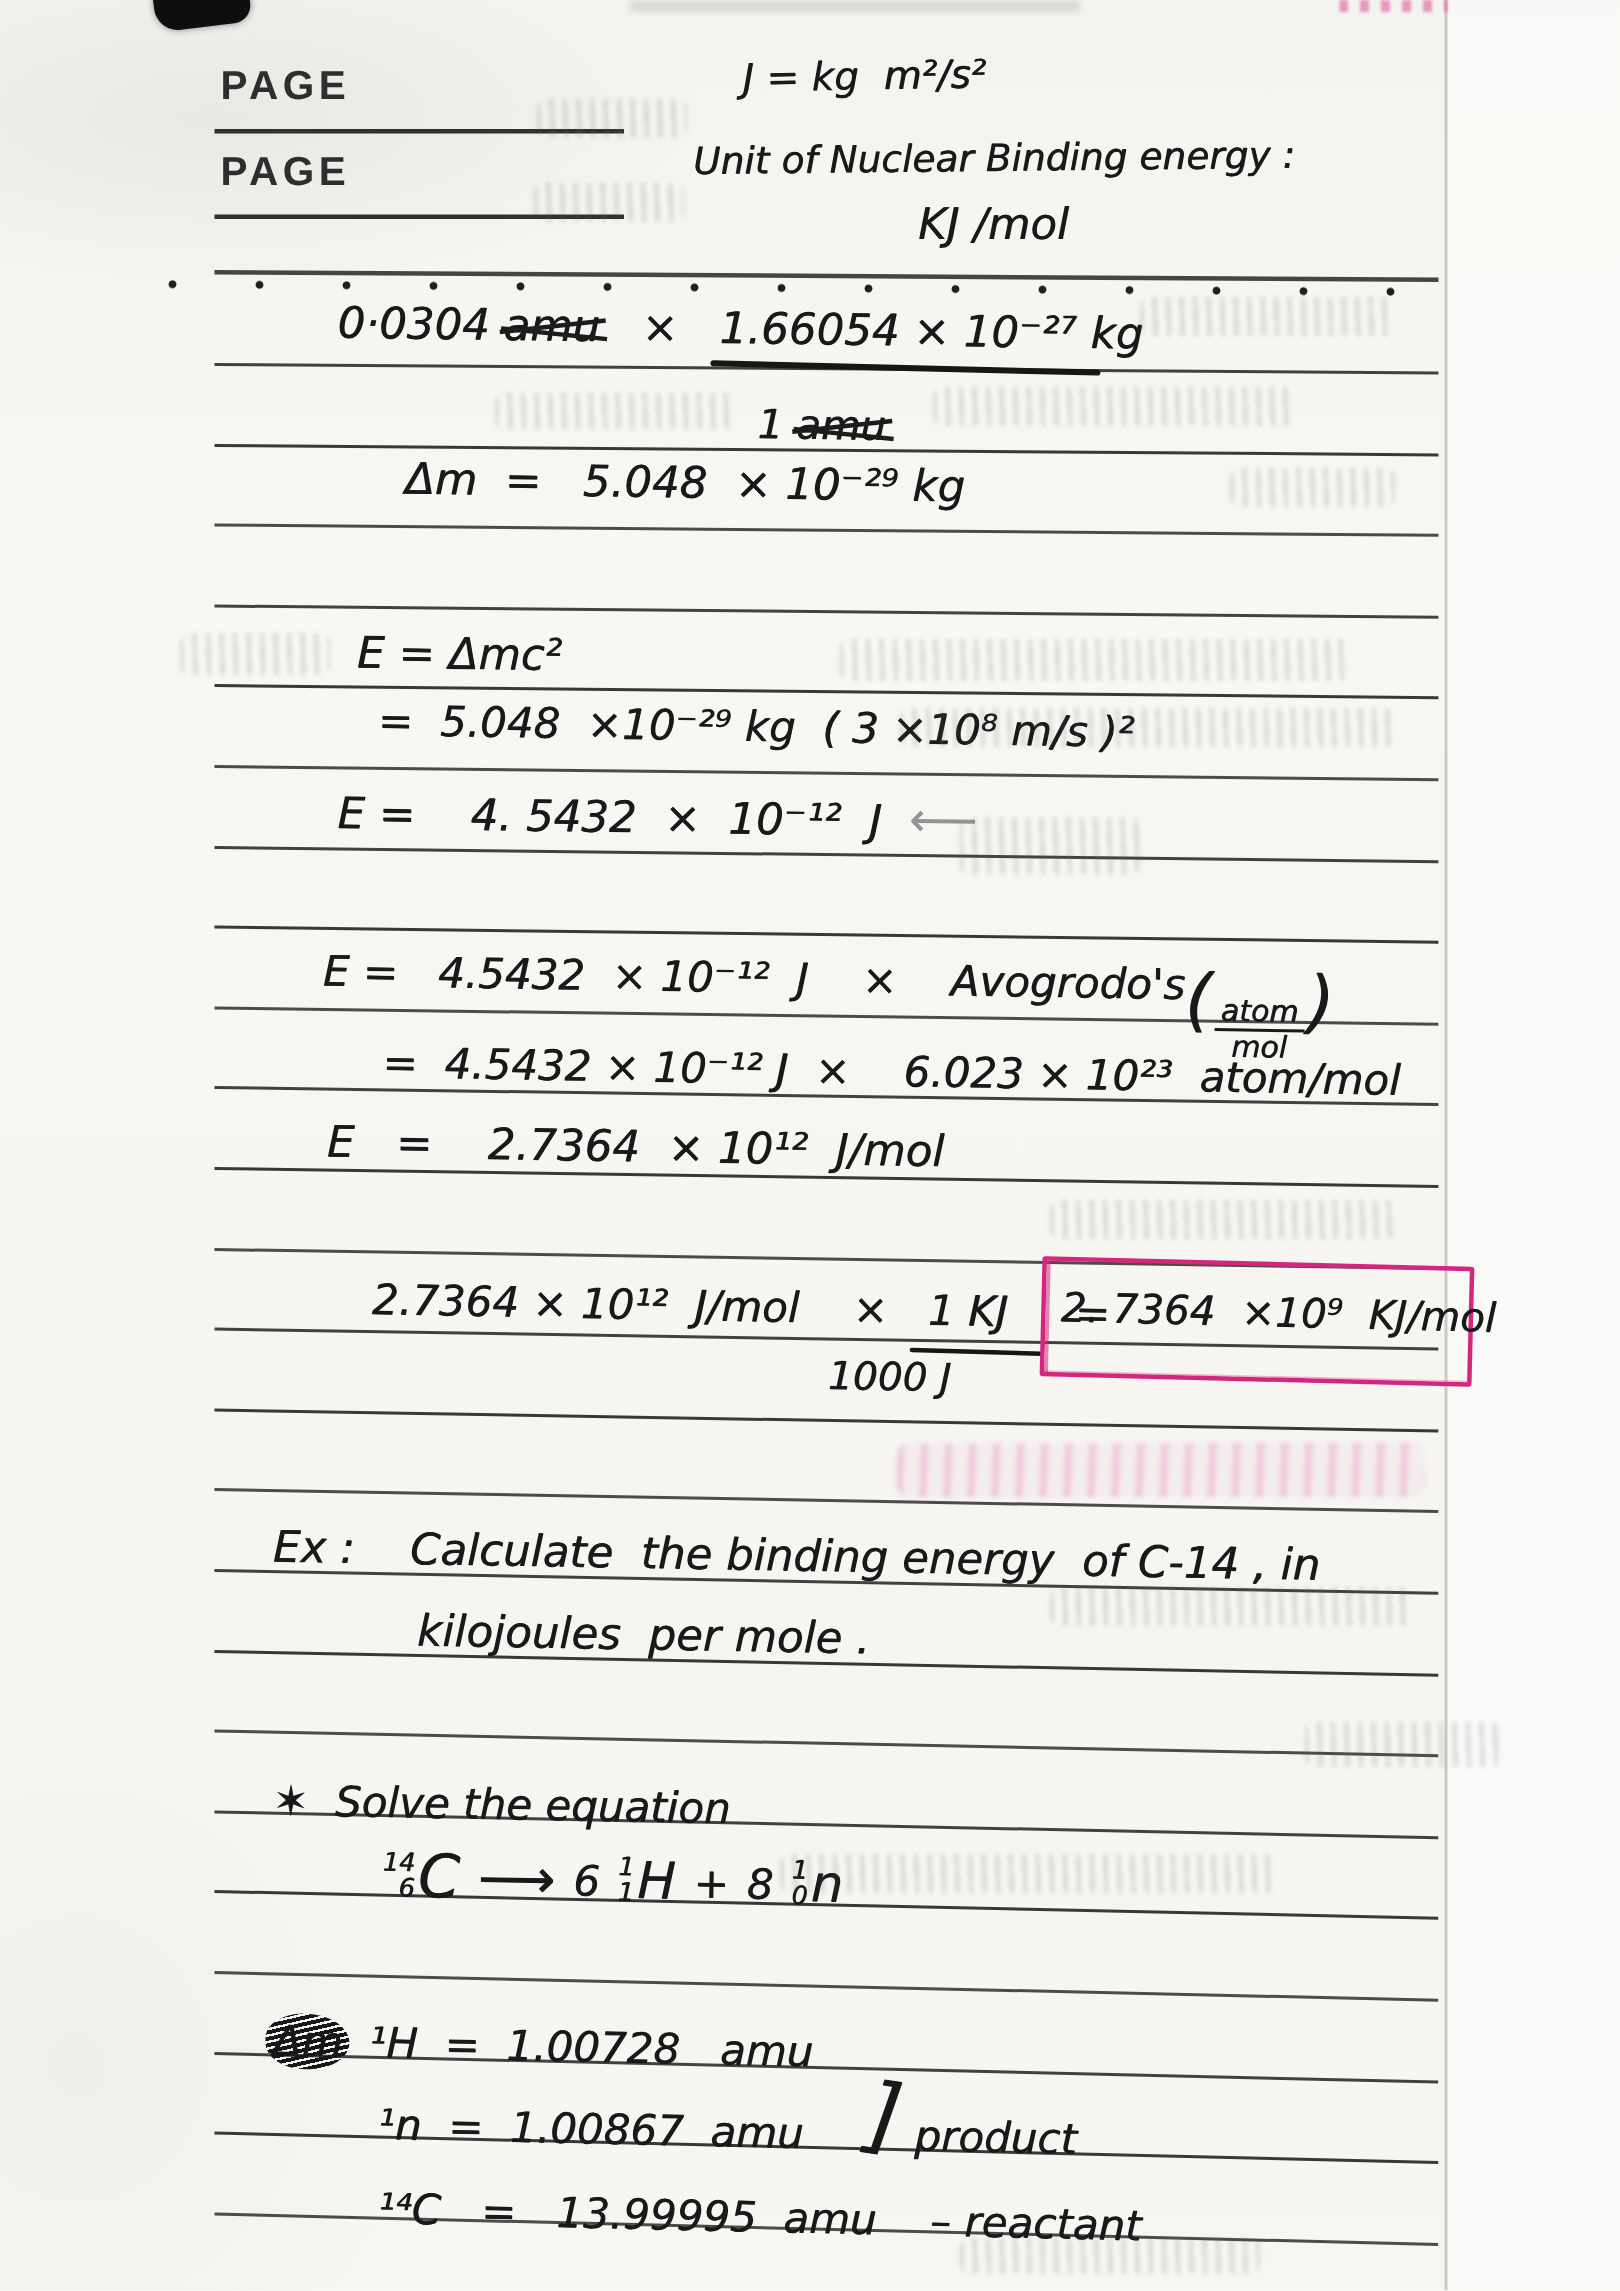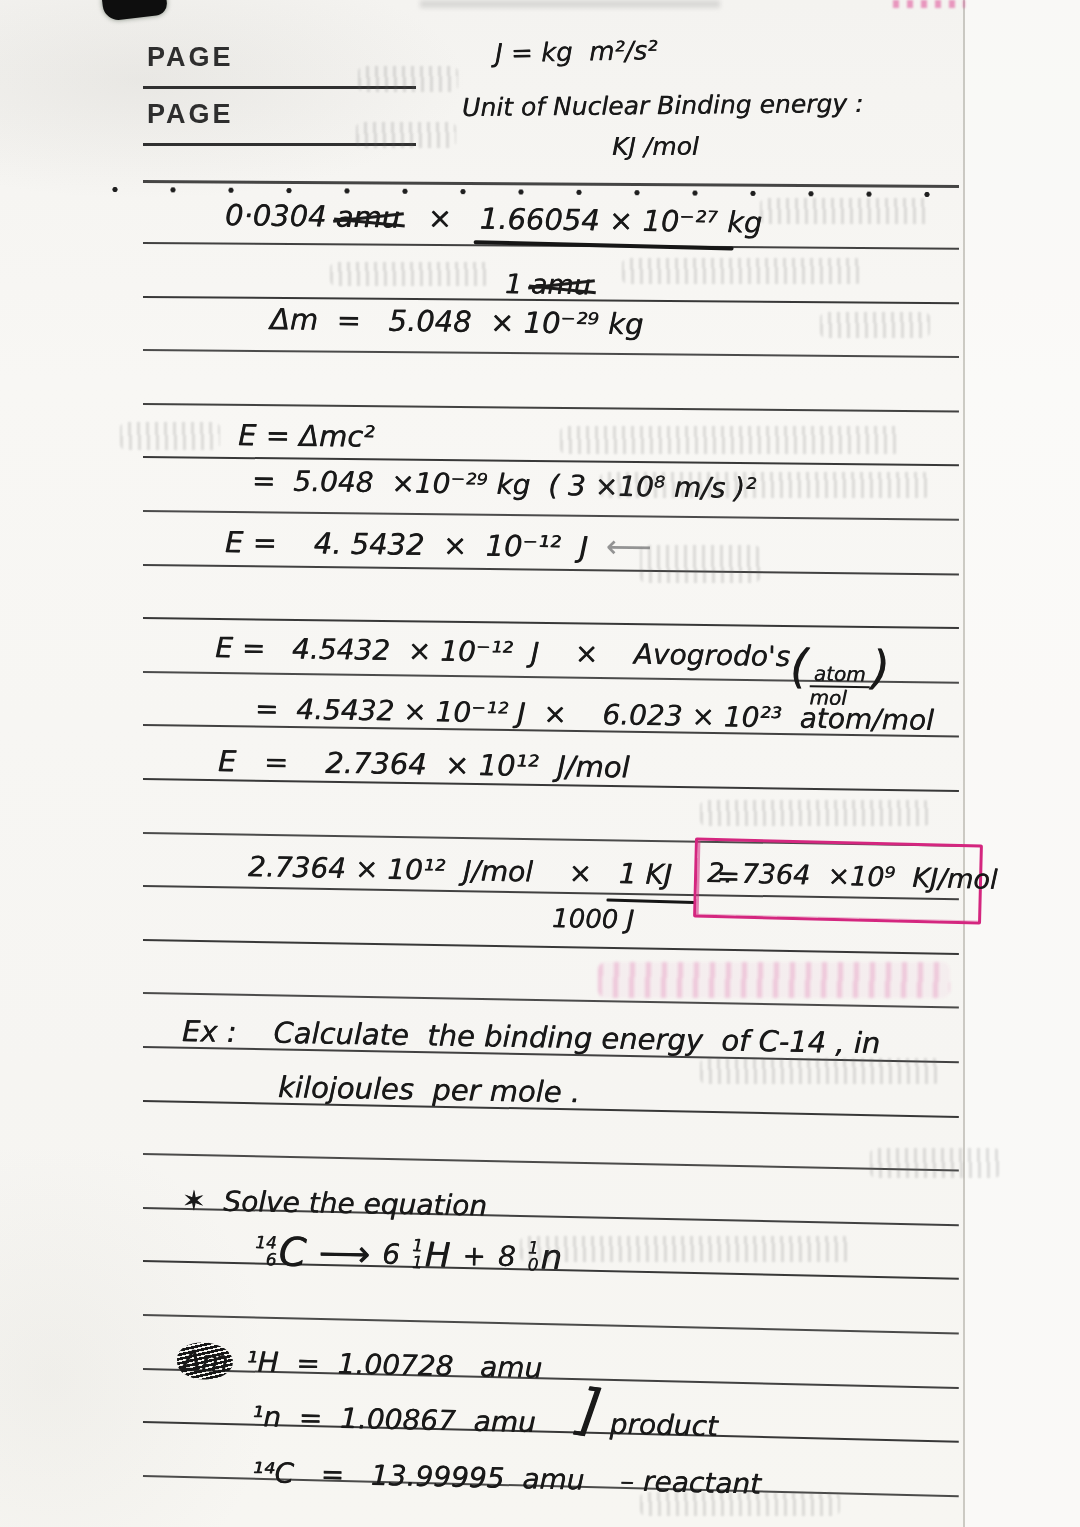--- a/index.html
+++ b/index.html
@@ -52,21 +52,21 @@
     border-radius:46% 54% 50% 48%;}
 
   .hand-underline{position:relative;display:inline-block;}
   .hand-underline::after{content:"";position:absolute;left:-6px;right:-16px;bottom:-9px;height:3.5px;
     background:#161616;border-radius:2px;transform:rotate(.6deg);}
   .hand-underline.wide::after{left:-12px;right:-24px;bottom:-12px;height:3px;}
 
   .gray-arrow{color:#949494;text-shadow:none;font-style:normal;}
 
   
-  .frac{display:inline-flex;flex-direction:column;align-items:flex-start;font-size:20px;
+  .frac{display:inline-flex;flex-direction:column;align-items:center;font-size:20px;
     line-height:1.05;vertical-align:-14px;margin:0 2px;}
   .frac .top{border-bottom:2.5px solid #191919;padding:0 4px 1px;}
   .big-paren{font-size:46px;font-weight:300;vertical-align:-16px;display:inline-block;}
 
   
   .eqrow{display:flex;align-items:center;gap:12px;}
   .nuc{display:inline-flex;align-items:center;}
   .nuc .scripts{display:inline-flex;flex-direction:column;align-items:flex-end;
     font-size:17px;line-height:1.0;margin-right:2px;}
   .nuc .sym{font-size:34px;}
@@ -101,21 +101,21 @@
   <div class="top-streak"></div>
   <div class="pink-speck"></div>
 
   <div class="printed" style="left:147px;top:42px;">PAGE</div>
   <div class="hdr-rule" style="top:86px;"></div>
   <div class="printed" style="left:147px;top:99px;">PAGE</div>
   <div class="hdr-rule" style="top:143px;"></div>
 
   <div class="hw sz-s" style="left:495px;top:38px;transform:rotate(-1deg);font-size:26px;">J = kg  m²/s²</div>
   <div class="hw sz-s" style="left:462px;top:93px;transform:rotate(-0.6deg);font-size:25px;">Unit of Nuclear Binding energy :</div>
-  <div class="hw sz-s" style="left:612px;top:132px;font-size:25px;">KJ /mol</div>
+  <div class="hw sz-s" style="left:612px;top:132px;font-size:29px;">KJ /mol</div>
 
   <div id="rules">
       <div class="rule first" style="top: 180px; transform: rotate(0.35deg); opacity: 0.85;"></div>
       <div class="rule" style="top: 242px; transform: rotate(0.395deg); opacity: 0.9;"></div>
       <div class="rule" style="top: 295.6px; transform: rotate(0.44deg); opacity: 0.95;"></div>
       <div class="rule" style="top: 349.2px; transform: rotate(0.485deg); opacity: 0.85;"></div>
       <div class="rule" style="top: 402.8px; transform: rotate(0.53deg); opacity: 0.9;"></div>
       <div class="rule" style="top: 456.4px; transform: rotate(0.575deg); opacity: 0.95;"></div>
       <div class="rule" style="top: 510px; transform: rotate(0.62deg); opacity: 0.85;"></div>
       <div class="rule" style="top: 563.6px; transform: rotate(0.665deg); opacity: 0.9;"></div>

